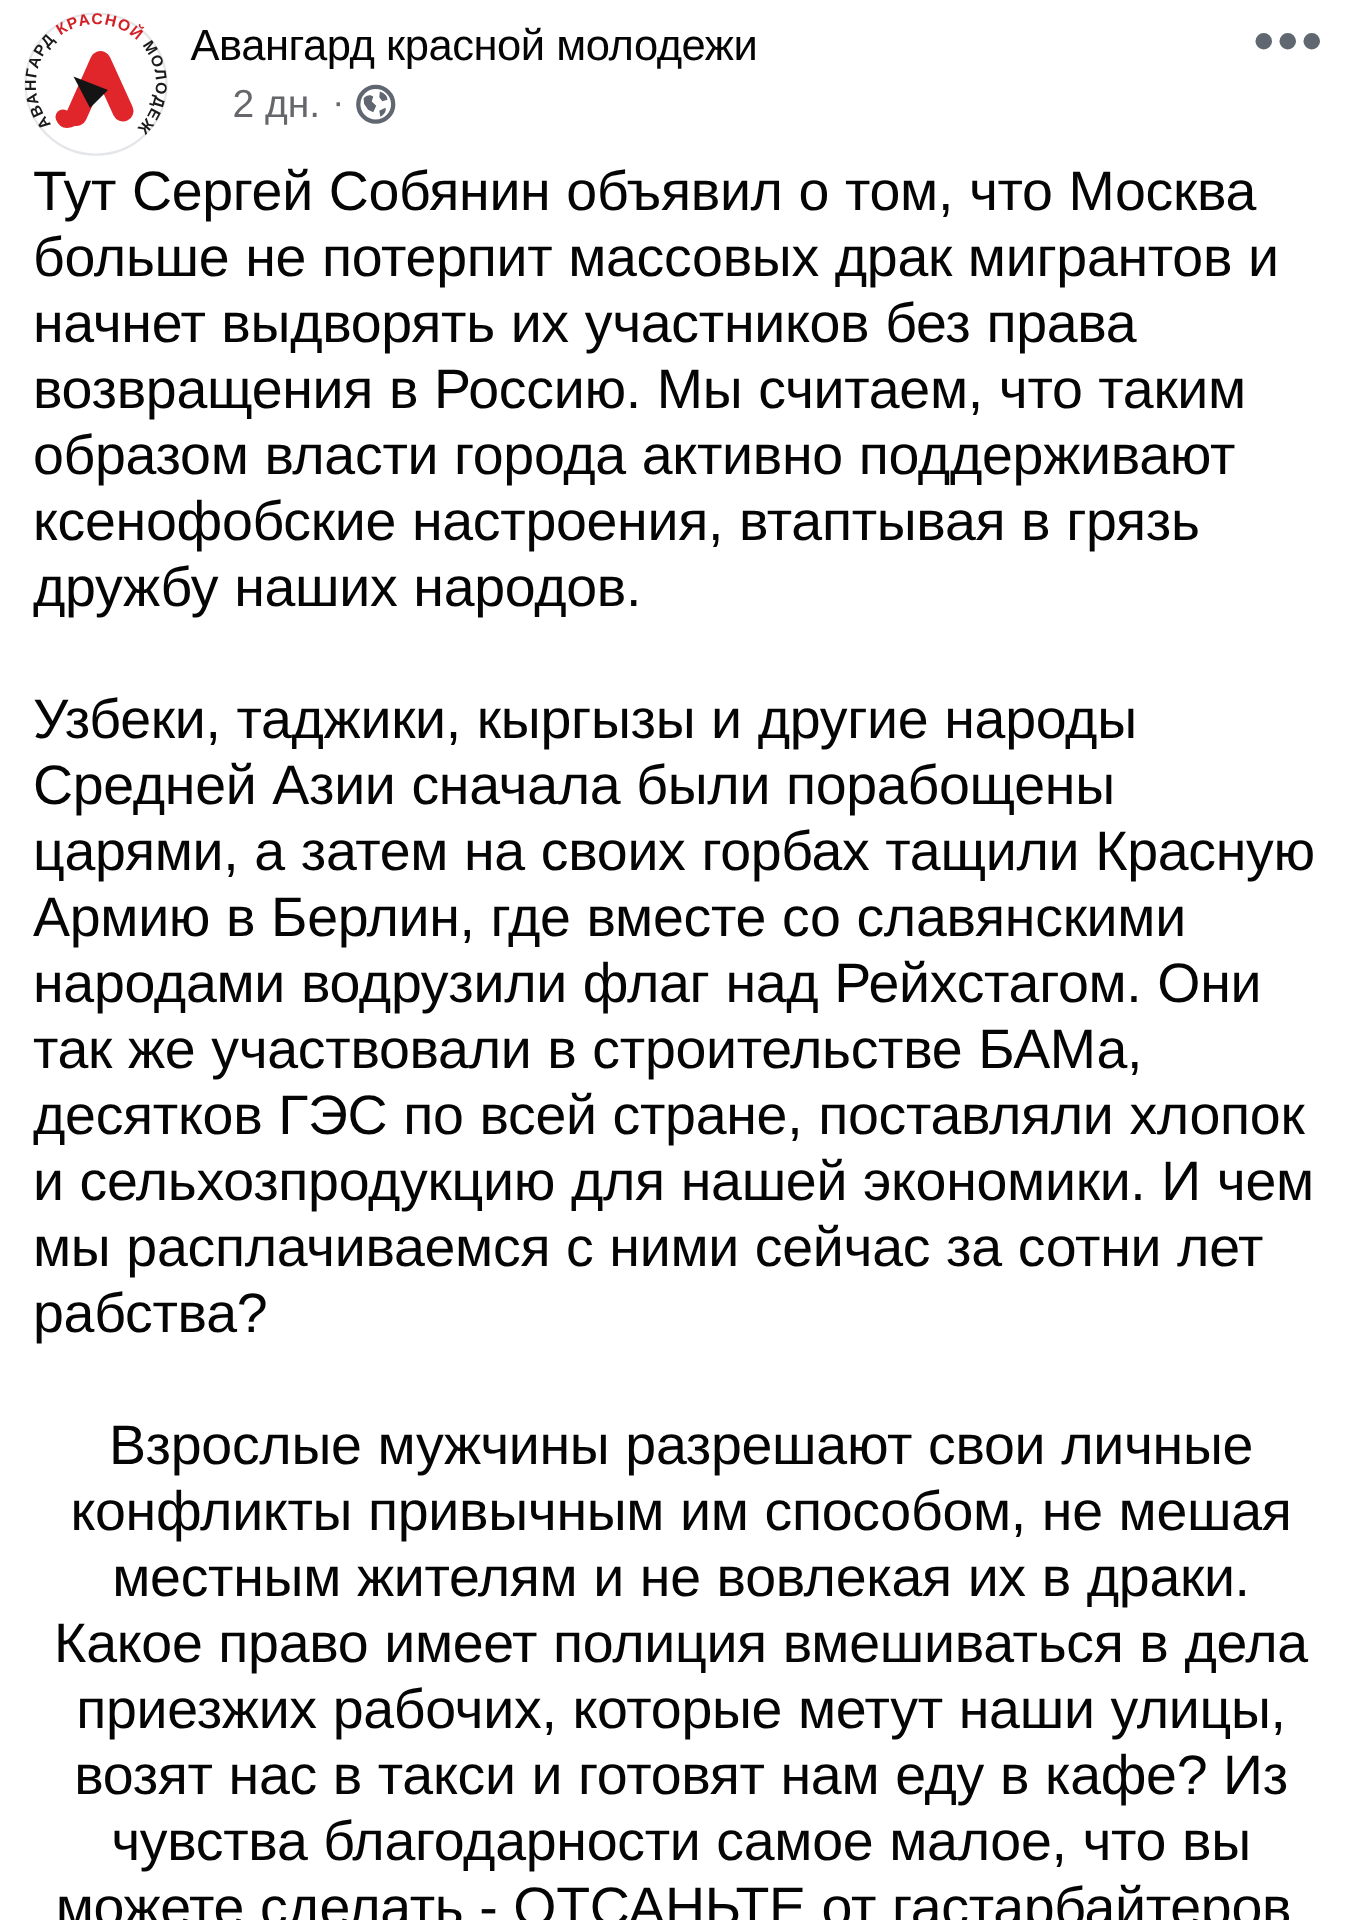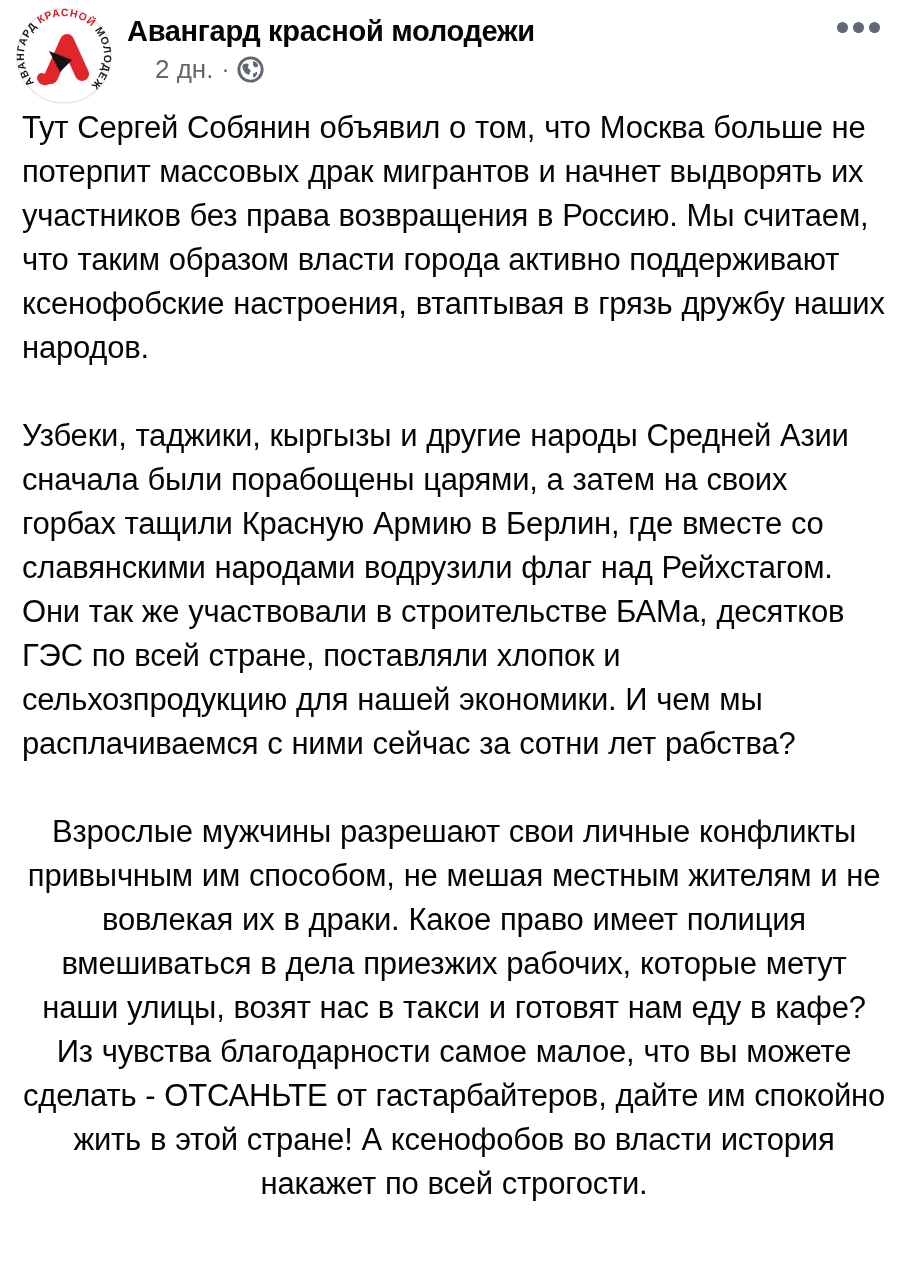--- a/index.html
+++ b/index.html
@@ -22,21 +22,21 @@
   }
   .avatar-wrap {
     width: 96px; height: 96px; flex: 0 0 96px;
     border-radius: 50%;
     cursor: pointer;
   }
   .avatar-wrap svg { display: block; width: 96px; height: 96px; }
 
   .header-meta { margin-left: 15px; padding-top: 7px; min-width: 0; }
   .page-name {
-    font-size: 29px; font-weight: 700; color: #050505;
+    font-size: 29px; font-weight: 400; color: #050505;
     letter-spacing: -0.3px; line-height: 1.15;
     cursor: pointer;
   }
   .sub-row {
     display: flex; align-items: center;
     margin-top: 7px;
     color: #65676b; font-size: 26px; line-height: 1.1; margin-left: 28px;
   }
   .sub-row .sep { margin: 0 8px; font-size: 24px; }
   .globe { width: 27px; height: 27px; display: inline-block; }
@@ -49,21 +49,21 @@
   .more-btn .dot {
     width: 11px; height: 11px; border-radius: 50%;
     background: #606770; display: block;
   }
 
   
   .post-body {
     padding: 6px 22px 0 22px;
   }
   .post-body p {
-    font-size: 31px;
+    font-size: 37px;
     line-height: 44px;
     letter-spacing: -0.2px;
     color: #050505;
     margin-bottom: 44px;
     word-spacing: 0.5px;
   }
   .post-body p:last-child { margin-bottom: 0; text-align: center; }
 </style>
 </head>
 <body>

